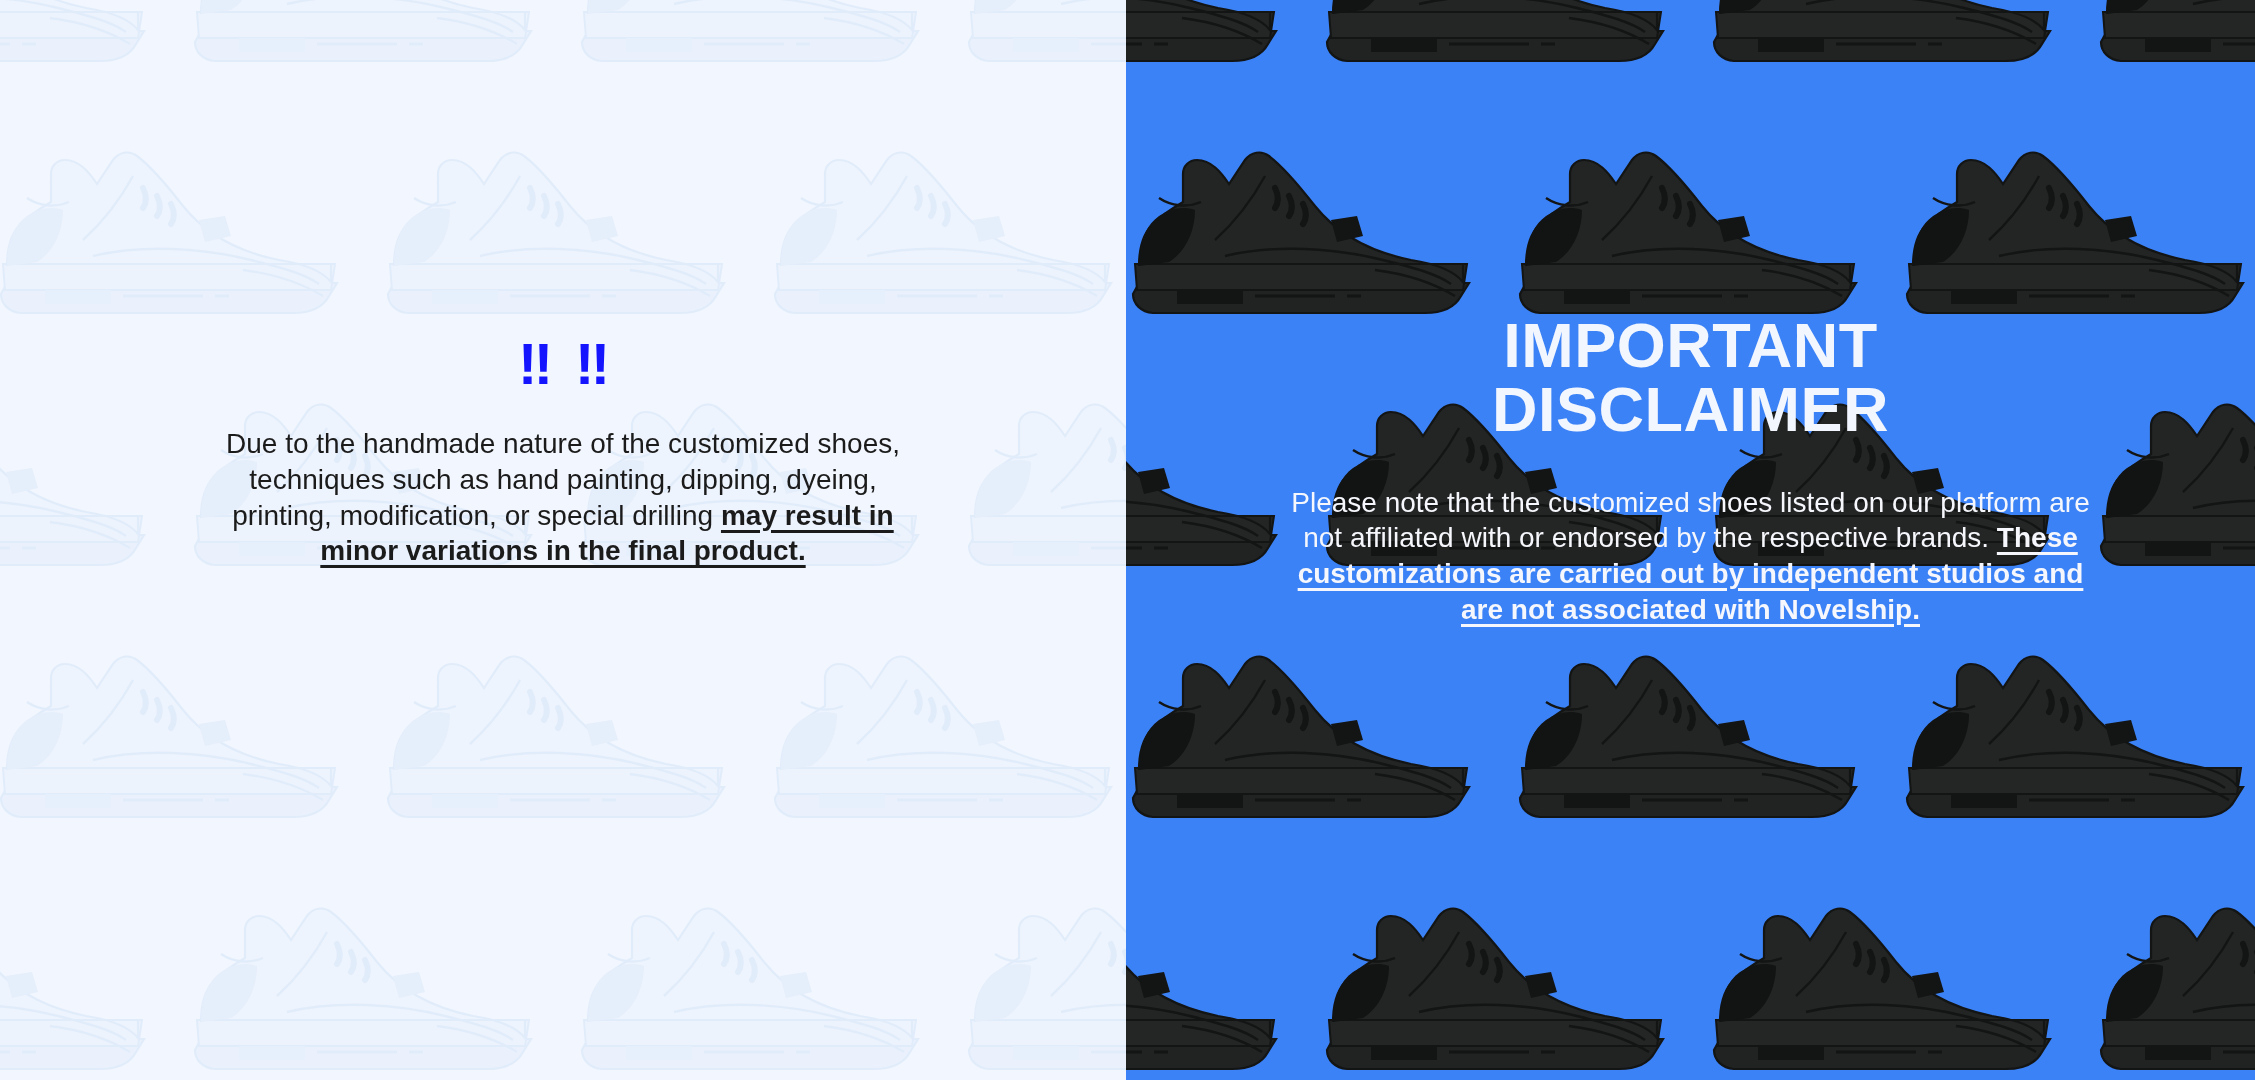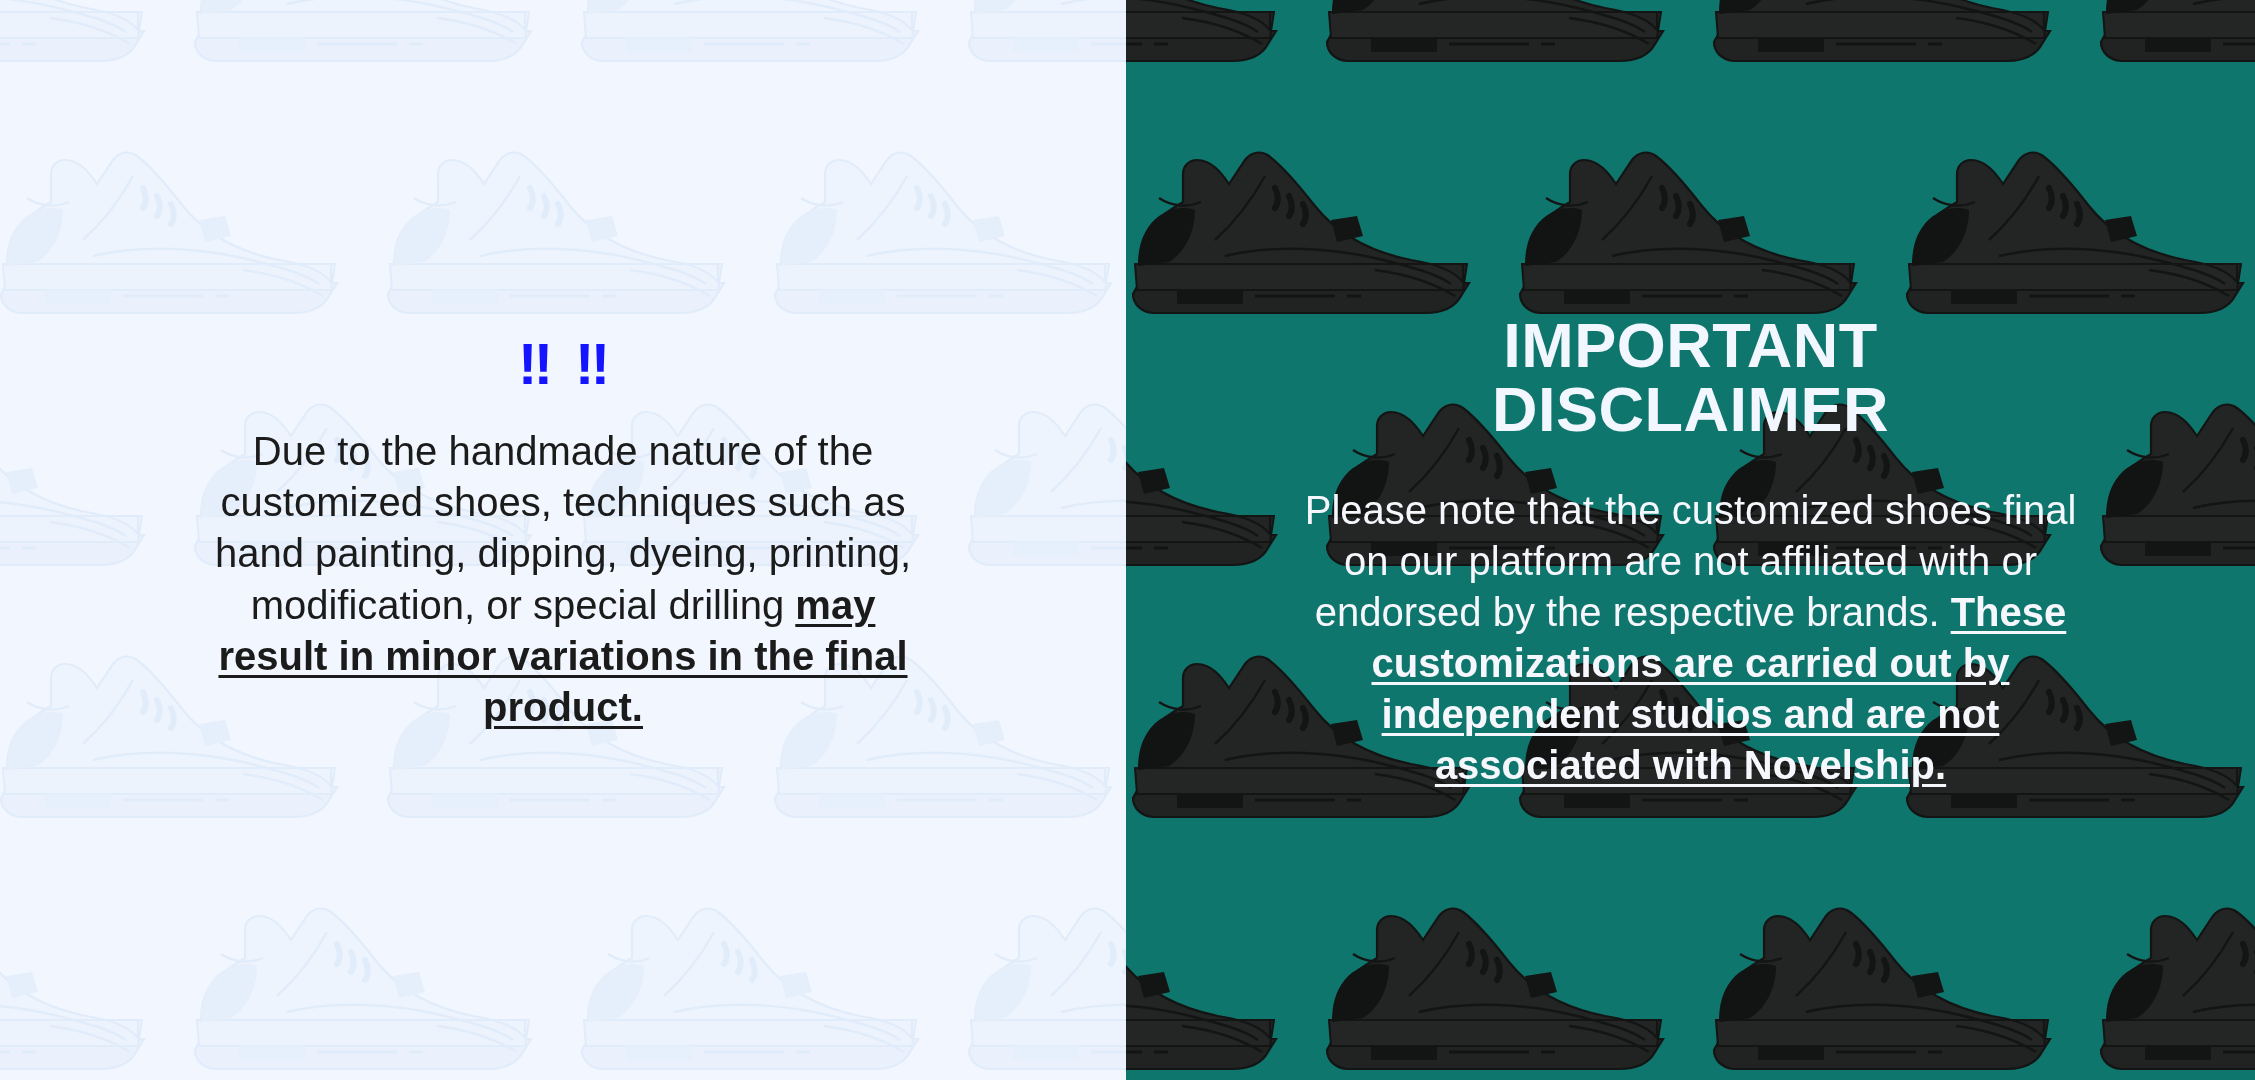--- a/index.html
+++ b/index.html
@@ -24,21 +24,21 @@
     position: relative;
     height: 100%;
     overflow: hidden;
   }
   .panel-light {
     width: 1126px;
     background: #f2f6fe;
   }
   .panel-dark {
     width: 1129px;
-    background: #0f766e;
+    background: #3b82f6;
   }
 
   
   .pattern {
     position: absolute;
     inset: 0;
     pointer-events: none;
   }
   .pattern svg { display: block; width: 100%; height: 100%; }
 
@@ -85,21 +85,21 @@
     color: #f2f6fe;
     line-height: 1.02;
     white-space: normal;
     width: 640px;
     margin: 0 auto;
   }
 
   
   .body-text {
     margin: 1px;
-    font-size: 40px;
+    font-size: 28px;
     line-height: 1.28;
     font-weight: 400;
   }
   .body-light {
     color: #1b1b1b;
     margin-top: 32px;
     width: 720px;
     margin-left: auto;
     margin-right: auto;
   }
@@ -244,19 +244,19 @@
           <use href="#shoeD" x="580" y="900"></use>
             <use href="#shoeD" x="967" y="900"></use>
         </g>
       </svg>
     </div>
 
     <div class="content content-dark">
       <div class="inner-dark">
         <h1 class="heading heading-dark">IMPORTANT DISCLAIMER</h1>
         <p class="body-text body-dark">
-          <span>Please note that the customized shoes final on our platform are not affiliated with or endorsed by the respective brands. </span><span class="strong-underline">These customizations are carried out by independent studios and are not associated with Novelship.</span>
+          <span>Please note that the customized shoes listed on our platform are not affiliated with or endorsed by the respective brands. </span><span class="strong-underline">These customizations are carried out by independent studios and are not associated with Novelship.</span>
         </p>
       </div>
     </div>
   </section>
 
 </div>
 
 </body></html>

